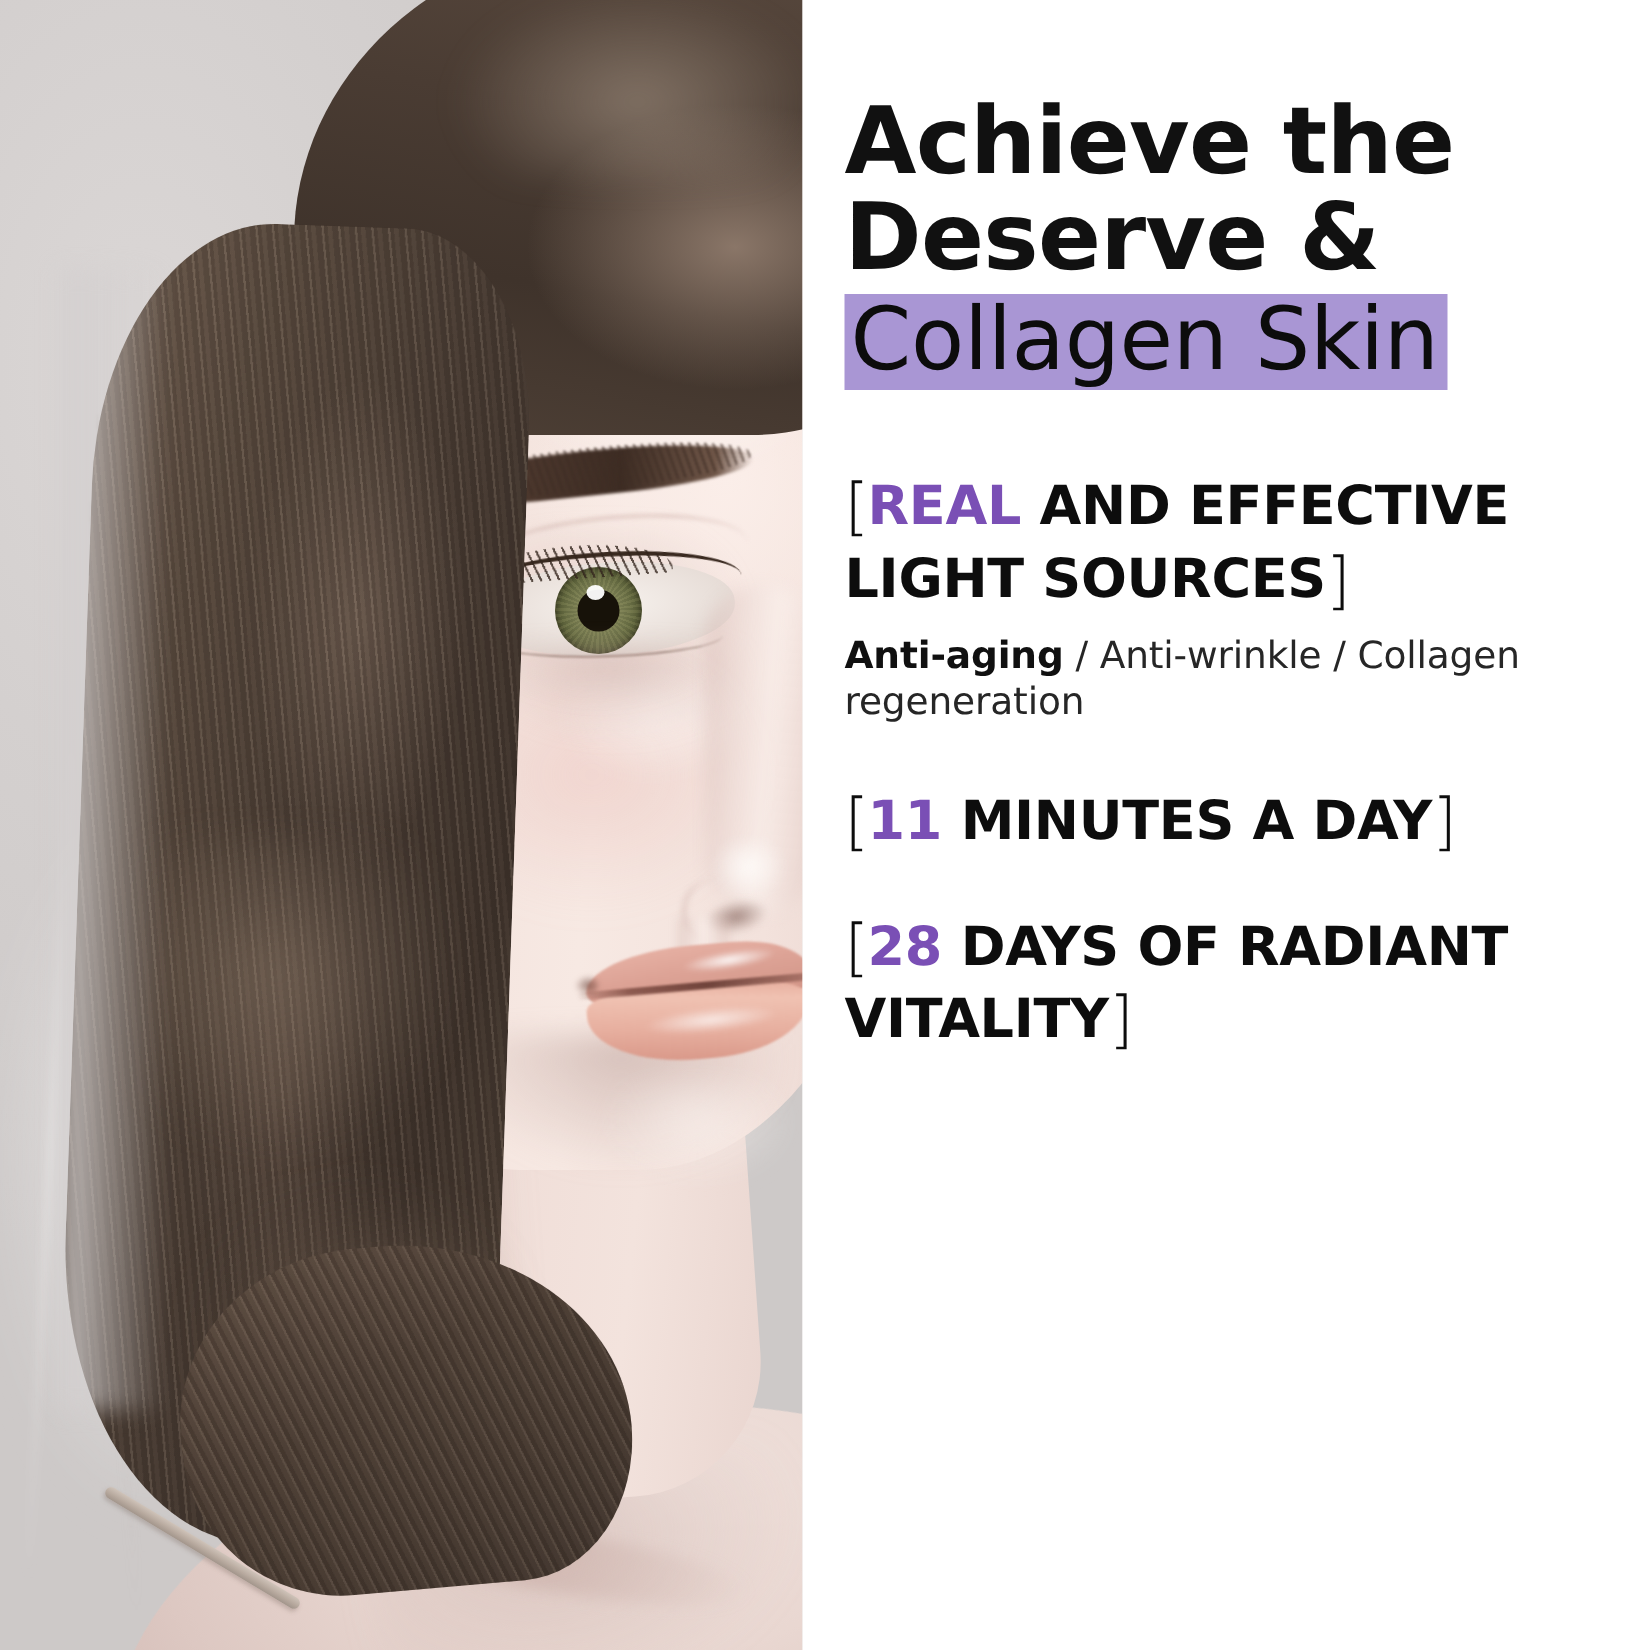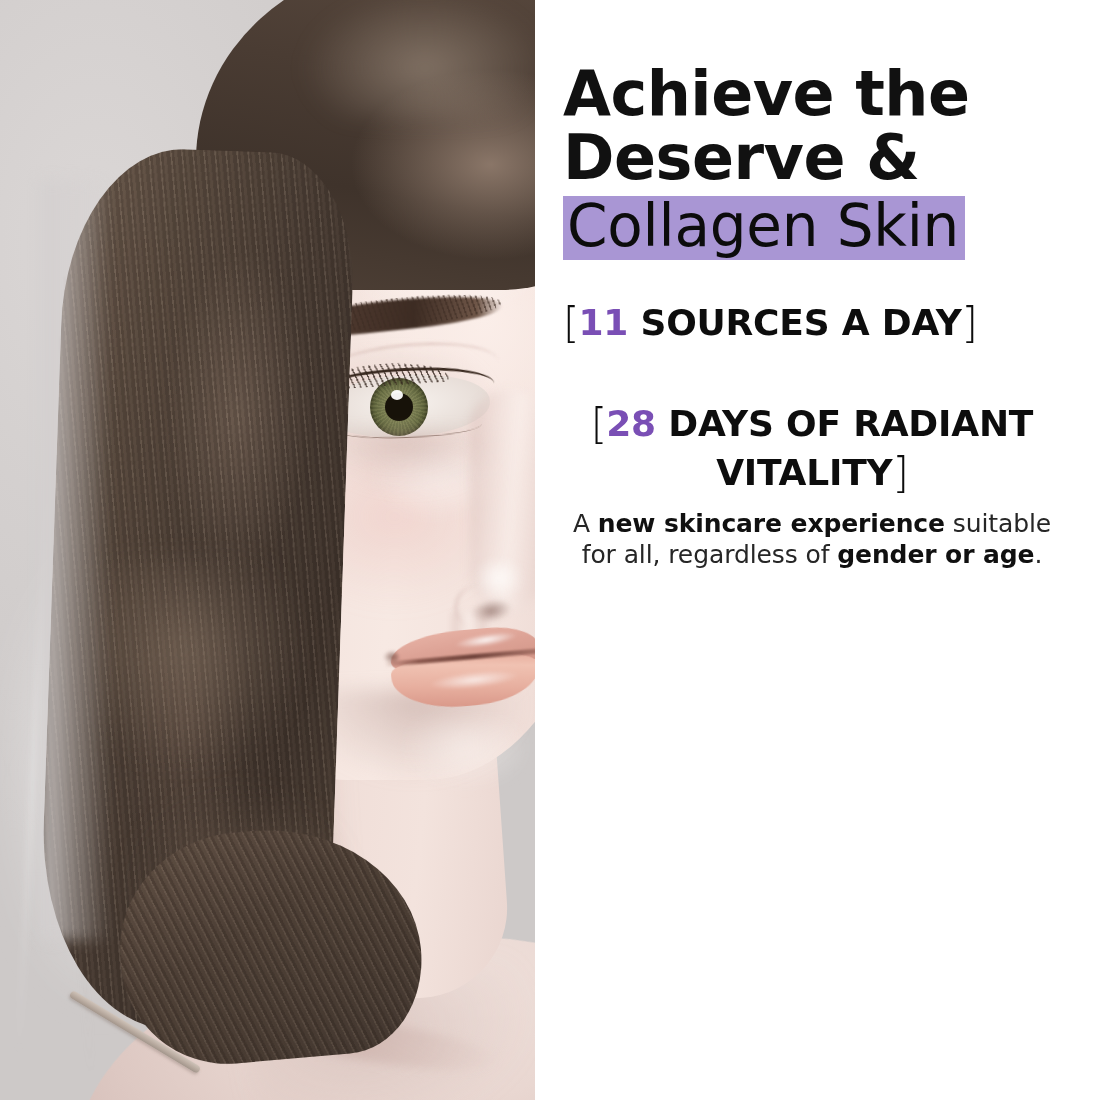--- a/index.html
+++ b/index.html
@@ -358,21 +358,21 @@
   }
   .hl-hilite {
     display:inline-block; font-size:58px; font-weight:400; color:#0c0c0c;
     background:#a996d4; padding:1px 6px 4px 4px; margin-top:6px;
     letter-spacing:-0.2px; white-space:nowrap;
   }
 
   .feature { margin-top:28px; }
   .feature.f1 { margin-top:54px; }
   .feature.f2 { margin-top:40px; }
-  .feature.f3 { margin-top:52px;text-align:center; }
+  .feature.f3 { margin-top:35px; }
 
   .feat-head {
     font-size:36px; font-weight:700; color:#0d0d0d;
     line-height:1.16; letter-spacing:-0.2px;
     font-family:"DejaVu Sans", sans-serif;
   }
   .feat-head .brk {
     font-weight:300; font-size:42px; vertical-align:-3px; letter-spacing:-1px;
   }
   .feat-head .accent { color:#7a4fb5; }
@@ -459,24 +459,27 @@
   </div>
 
   <div class="text-panel">
 
     <div class="headline">
       <span class="hl-line">Achieve the</span>
       <span class="hl-line">Deserve &amp;</span>
       <span class="hl-hilite">Collagen Skin</span>
     </div>
 
+    <div class="feature f1">
+      <div class="feat-head"><span class="brk">[</span><span class="accent">REAL</span><span> AND EFFECTIVE LIGHT SOURCES</span><span class="brk">]</span></div>
+      <div class="feat-body"><b>Anti-aging</b><span> / Anti-wrinkle / Collagen regeneration</span></div>
+    </div>
 
     <div class="feature f2">
-      <div class="feat-head"><span class="brk">[</span><span class="num">11</span><span> SOURCES A DAY</span><span class="brk">]</span></div>
+      <div class="feat-head"><span class="brk">[</span><span class="num">11</span><span> MINUTES A DAY</span><span class="brk">]</span></div>
     </div>
 
     <div class="feature f3">
       <div class="feat-head"><span class="brk">[</span><span class="num">28</span><span> DAYS OF RADIANT VITALITY</span><span class="brk">]</span></div>
-      <div class="feat-body"><span>A </span><b>new skincare experience</b><span> suitable for all, regardless of </span><b>gender or age</b><span>.</span></div>
     </div>
 
   </div>
 </div>
 
 </body></html>

